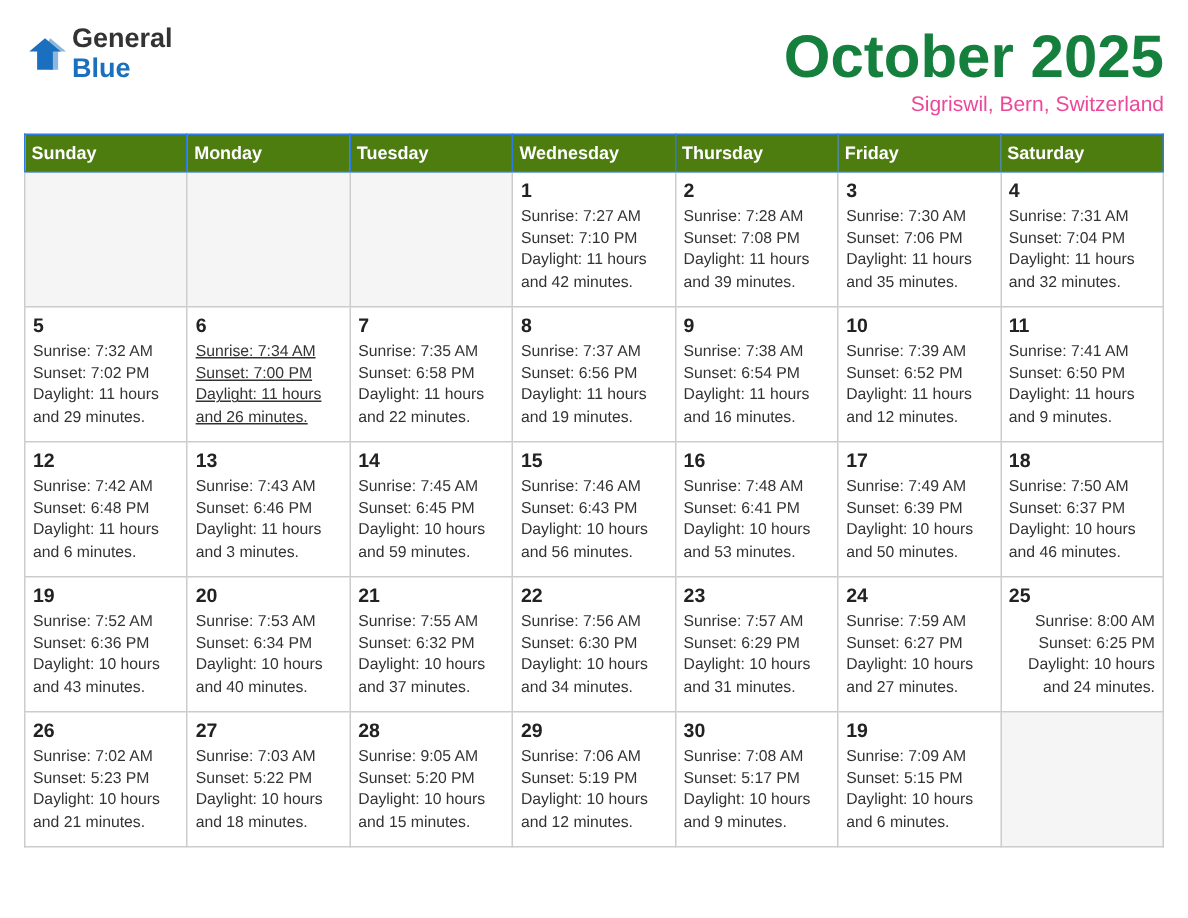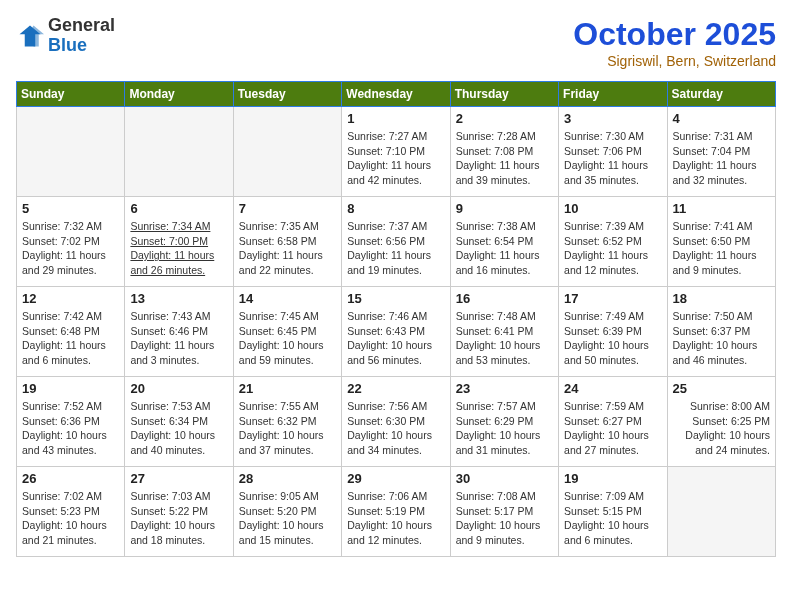--- a/index.html
+++ b/index.html
@@ -29,27 +29,27 @@
     .logo-general { color: #333; }
     .logo-blue { color: #1a6fbe; }
     .logo-icon {
       width: 28px;
       height: 28px;
     }
     .title-block {
       text-align: right;
     }
     .month-title {
-      font-size: 32px;
+      font-size: 40px;
       font-weight: bold;
-      color: #1d4ed8;
+      color: #15803d;
     }
     .subtitle {
       font-size: 14px;
-      color: #a16207;
+      color: #ec4899;
     }
     .calendar {
       width: 100%;
       border-collapse: collapse;
       font-size: 11px;
     }
     .calendar th {
       background-color: #4d7c0f;
       color: #fff;
       padding: 5px 4px;

